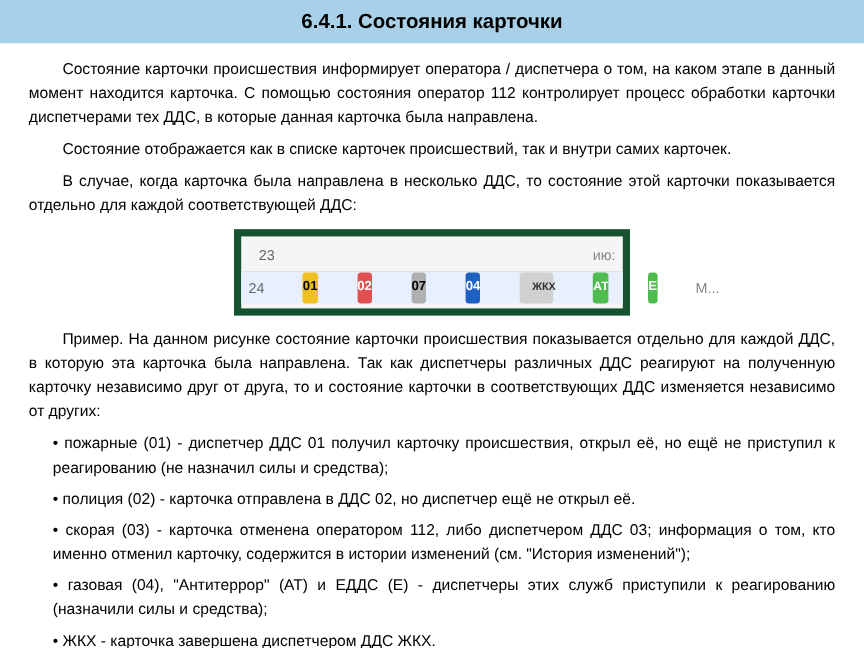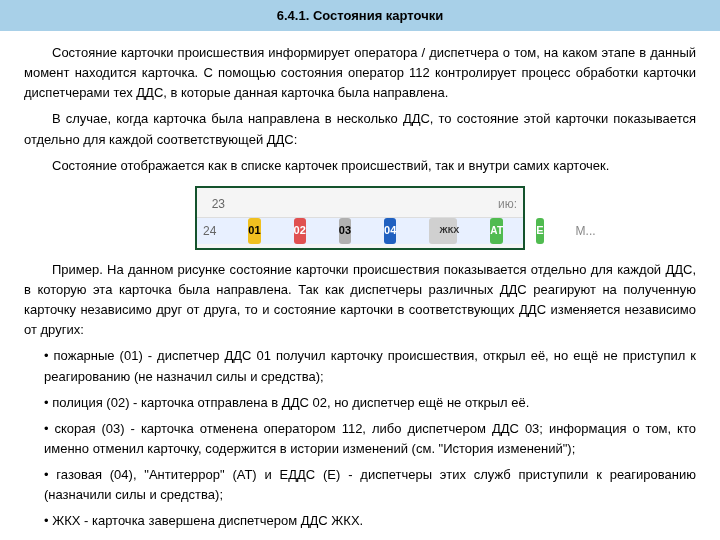--- a/index.html
+++ b/index.html
@@ -15,40 +15,40 @@
       width: 720px;
       min-height: 540px;
       background: #fff;
       display: flex;
       flex-direction: column;
     }
     .header {
       background: #a8d0e8;
       text-align: center;
       padding: 8px 12px;
-      font-size: 13px;
+      font-size: 17px;
       font-weight: bold;
     }
     .content {
       padding: 12px 24px 16px 24px;
       flex: 1;
       line-height: 1.55;
     }
     .content p {
       text-align: justify;
       margin-bottom: 6px;
       text-indent: 28px;
     }
     .content p.no-indent {
       text-indent: 0;
     }
     .image-container {
       margin: 10px auto 10px auto;
       width: 330px;
-      border: 2px solid #14532d;
+      border: 6px solid #14532d;
       background: #f5f5f5;
       padding: 4px 0;
       display: flex;
       flex-direction: column;
     }
     .img-row {
       display: flex;
       align-items: center;
       height: 26px;
       font-size: 12px;
@@ -104,35 +104,35 @@
       text-indent: 0;
     }
   </style>
 </head>
 <body>
 
 <div class="page">
   <div class="header">6.4.1. Состояния карточки</div>
   <div class="content">
     <p>Состояние карточки происшествия информирует оператора / диспетчера о том, на каком этапе в данный момент находится карточка. С помощью состояния оператор 112 контролирует процесс обработки карточки диспетчерами тех ДДС, в которые данная карточка была направлена.</p>
+    <p>Состояние отображается как в списке карточек происшествий, так и внутри самих карточек.</p>
     <p>В случае, когда карточка была направлена в несколько ДДС, то состояние этой карточки показывается отдельно для каждой соответствующей ДДС:</p>
-    <p>Состояние отображается как в списке карточек происшествий, так и внутри самих карточек.</p>
 
     <div class="image-container">
 
       <div class="img-row">
         <span class="row-num">23</span>
         <span class="row-month" style="margin-left:auto;">ию:</span>
       </div>
 
       <div class="img-row row-04-highlight">
         <span class="row-num">24</span>
         <span class="badge badge-01">01</span>
         <span class="badge badge-02">02</span>
-        <span class="badge badge-gray">03</span>
+        <span class="badge badge-gray">07</span>
         <span class="badge badge-04-blue">04</span>
         <span class="badge badge-jkx" style="width:28px;padding-left:12px;">ЖКХ</span>
         <span class="badge badge-at">АТ</span>
         <span class="badge badge-e">Е</span>
         <span class="row-month">М...</span>
       </div>
 
     </div>
 
     <p>Пример. На данном рисунке состояние карточки происшествия показывается отдельно для каждой ДДС, в которую эта карточка была направлена. Так как диспетчеры различных ДДС реагируют на полученную карточку независимо друг от друга, то и состояние карточки в соответствующих ДДС изменяется независимо от других:</p>

